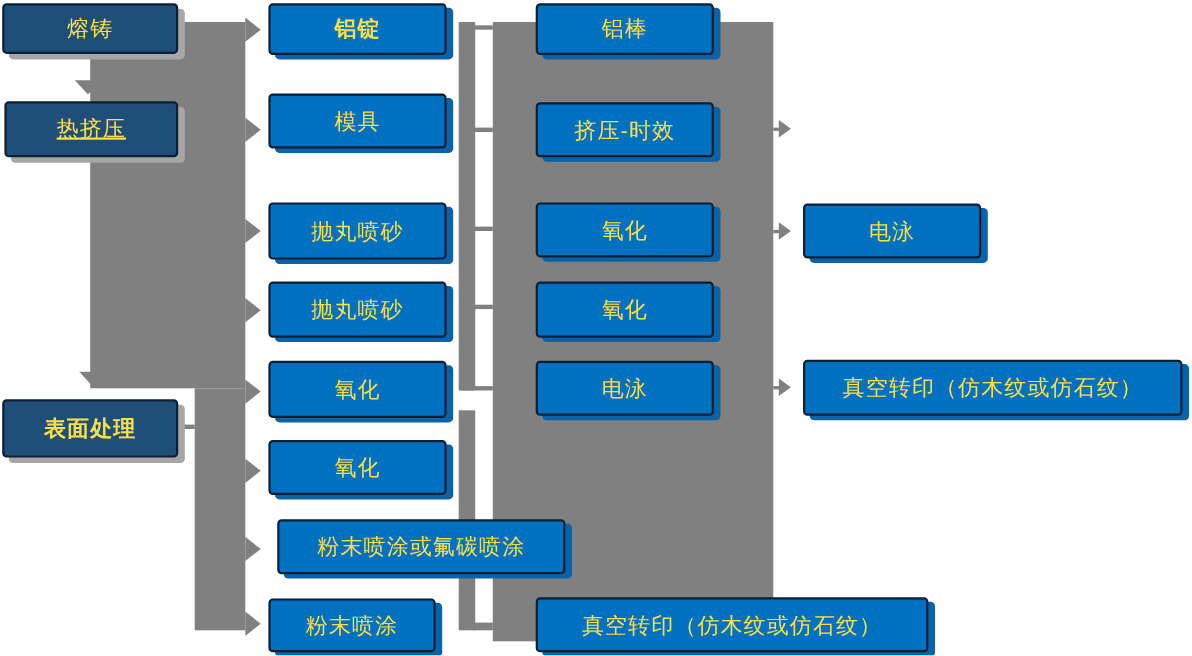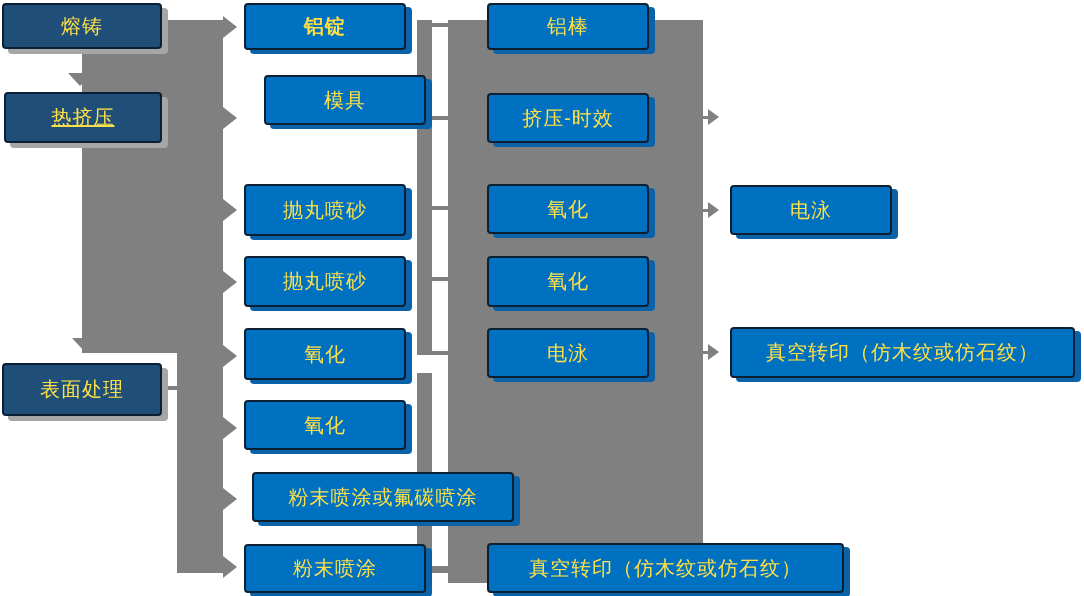--- a/index.html
+++ b/index.html
@@ -71,30 +71,30 @@
 
   <div class="tail" style="left:703px;top:116px;"></div>
   <div class="head" style="left:708px;top:109px;"></div>
   <div class="tail" style="left:703px;top:209px;"></div>
   <div class="head" style="left:708px;top:202px;"></div>
   <div class="tail" style="left:703px;top:351px;"></div>
   <div class="head" style="left:708px;top:344px;"></div>
 
   <div class="box stage" style="left:2px;top:3px;width:160px;height:46px;">熔铸</div>
   <div class="box stage" style="left:4px;top:92px;width:158px;height:51px;text-decoration:underline;">热挤压</div>
-  <div class="box stage" style="left:2px;top:363px;width:160px;height:53px;">表面处理</div>
+  <div class="box stage" style="left:2px;top:363px;width:160px;height:53px;font-weight:bold;">表面处理</div>
 
   <div class="box proc" style="left:244px;top:3px;width:162px;height:47px;font-weight:bold;">铝锭</div>
-  <div class="box proc" style="left:244px;top:75px;width:162px;height:50px;margin-left:20px;">模具</div>
+  <div class="box proc" style="left:244px;top:85px;width:162px;height:50px;">模具</div>
   <div class="box proc" style="left:244px;top:184px;width:162px;height:52px;">抛丸喷砂</div>
   <div class="box proc" style="left:244px;top:256px;width:162px;height:51px;">抛丸喷砂</div>
   <div class="box proc" style="left:244px;top:328px;width:162px;height:52px;">氧化</div>
   <div class="box proc" style="left:244px;top:400px;width:162px;height:50px;">氧化</div>
   <div class="box proc" style="left:252px;top:472px;width:262px;height:50px;">粉末喷涂或氟碳喷涂</div>
-  <div class="box proc" style="left:244px;top:544px;width:182px;height:49px;">粉末喷涂</div>
+  <div class="box proc" style="left:244px;top:544px;width:152px;height:49px;">粉末喷涂</div>
 
   <div class="box proc" style="left:487px;top:3px;width:162px;height:47px;">铝棒</div>
   <div class="box proc" style="left:487px;top:93px;width:162px;height:50px;">挤压-时效</div>
   <div class="box proc" style="left:487px;top:184px;width:162px;height:50px;">氧化</div>
   <div class="box proc" style="left:487px;top:256px;width:162px;height:51px;">氧化</div>
   <div class="box proc" style="left:487px;top:328px;width:162px;height:50px;">电泳</div>
 
   <div class="box proc" style="left:730px;top:185px;width:162px;height:50px;">电泳</div>
   <div class="box proc" style="left:730px;top:327px;width:345px;height:51px;">真空转印（仿木纹或仿石纹）</div>
 

